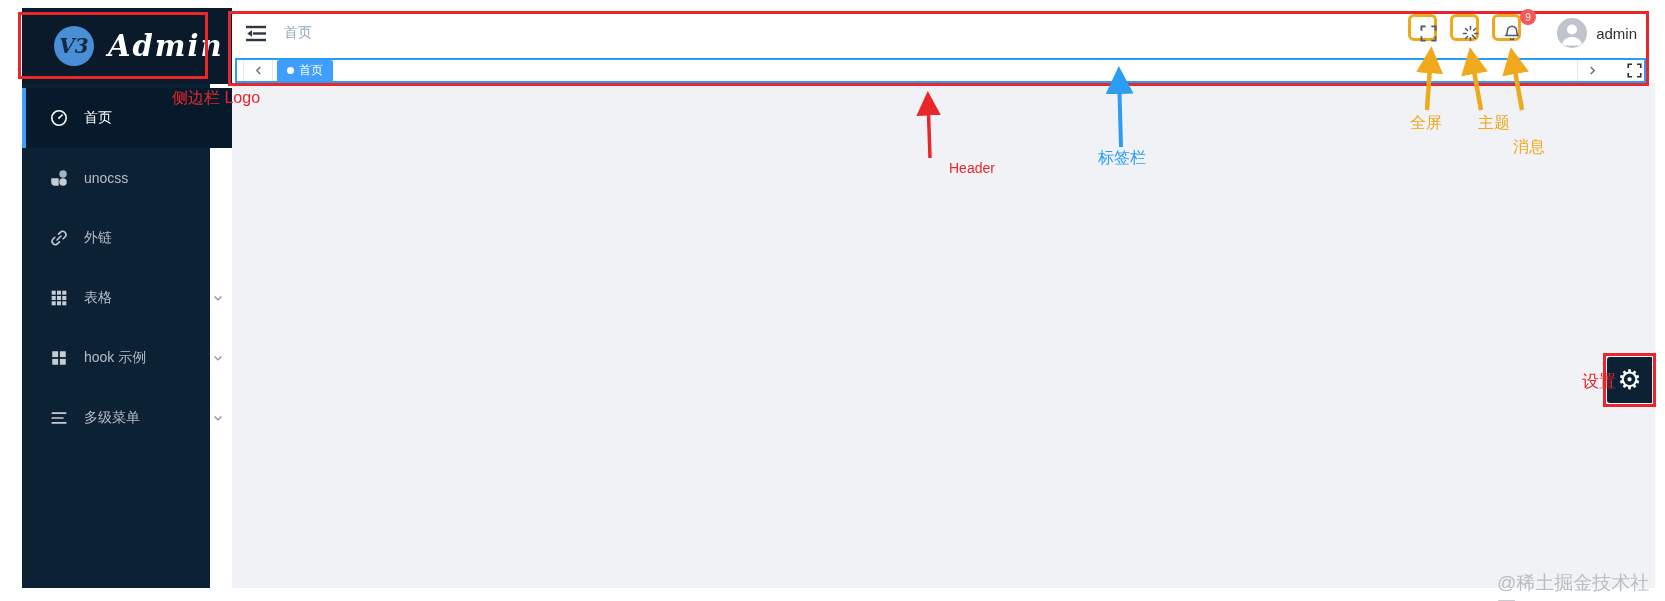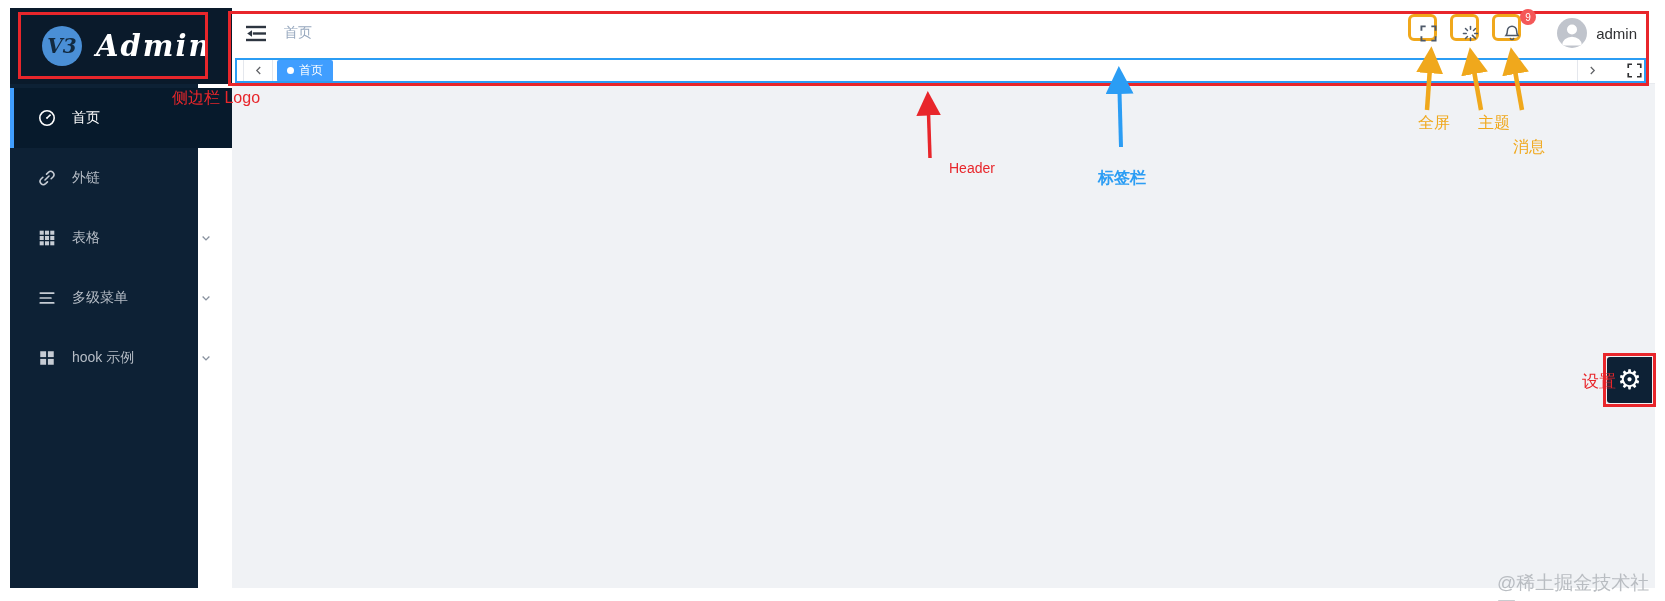--- a/index.html
+++ b/index.html
@@ -14,21 +14,21 @@
   }
   *{margin:0;padding:0;box-sizing:border-box;}
   html,body{background:#ffffff;}
   body{font-family:"Liberation Sans","DejaVu Sans",sans-serif;}
   .page{position:relative;width:1665px;height:601px;background:#fff;overflow:hidden;}
 
   
   .app{position:absolute;left:10px;top:8px;width:1645px;height:580px;background:#fff;}
 
   
-  .sidebar{position:absolute;left:0;top:0;width:188px;height:580px;background:var(--sidebar-bg);}
+  .sidebar{position:absolute;left:12px;top:0;width:188px;height:580px;background:var(--sidebar-bg);}
   .logo-block{position:absolute;left:0;top:0;width:222px;height:76px;background:var(--logo-bg);display:flex;align-items:center;}
   .logo-circle{width:40px;height:40px;border-radius:50%;background:#4a8fd6;margin-left:32px;display:flex;align-items:center;justify-content:center;
     color:#122a40;font-family:"DejaVu Serif",serif;font-style:italic;font-weight:bold;font-size:20px;}
   .logo-text{color:#fff;font-family:"DejaVu Serif",serif;font-style:italic;font-weight:bold;font-size:29px;margin-left:14px;letter-spacing:2px;}
 
   .menu{position:absolute;left:0;top:80px;width:222px;}
   .menu-item{position:relative;height:60px;display:flex;align-items:center;color:#b6bdc6;font-size:14px;cursor:pointer;}
   .menu-item .mi-icon{width:18px;height:18px;margin-left:28px;display:flex;align-items:center;justify-content:center;color:#c6ccd4;}
   .menu-item .mi-label{margin-left:16px;}
   .menu-item .mi-chev{position:absolute;right:20px;top:50%;transform:translateY(-50%);color:#8a93a0;display:flex;}
@@ -102,20 +102,30 @@
           <span class="mi-icon">
             <svg width="18" height="18" viewBox="0 0 16 16" fill="none" stroke="currentColor" stroke-width="1.4">
               <circle cx="8" cy="8" r="6.4"></circle>
                 <line x1="8" y1="8" x2="11.2" y2="5"></line>
                 <circle cx="8" cy="8" r="0.8" fill="currentColor" stroke="none"></circle>
             </svg>
           </span>
           <span class="mi-label">首页</span>
         </div>
 
+        <div class="menu-item">
+          <span class="mi-icon">
+            <svg width="18" height="18" viewBox="0 0 16 16" fill="currentColor">
+              <circle cx="11.6" cy="4.4" r="3.3" opacity="0.85"></circle>
+              <circle cx="11.6" cy="11.6" r="3.3"></circle>
+              <path d="M1.1 8.3 h6.6 v6.6 H4.4 A3.3 3.3 0 0 1 1.1 11.6 Z"></path>
+            </svg>
+          </span>
+          <span class="mi-label">unocss</span>
+        </div>
 
         <div class="menu-item">
           <span class="mi-icon">
             <svg width="18" height="18" viewBox="0 0 16 16" fill="none" stroke="currentColor" stroke-width="1.4" stroke-linecap="round">
               <path d="M6.2 9.8 L9.8 6.2"></path>
               <path d="M7.6 4.6 L9.2 3 a2.9 2.9 0 0 1 4.1 4.1 L11.7 8.7"></path>
               <path d="M8.4 11.4 L6.8 13 a2.9 2.9 0 0 1 -4.1-4.1 L4.3 7.3"></path>
             </svg>
           </span>
           <span class="mi-label">外链</span>
@@ -138,44 +148,44 @@
           <span class="mi-label">表格</span>
           <span class="mi-chev">
             <svg width="12" height="12" viewBox="0 0 16 16" fill="none" stroke="currentColor" stroke-width="1.8">
                 <polyline points="3.5,6 8,10.5 12.5,6"></polyline>
               </svg>
           </span>
         </div>
 
         <div class="menu-item">
           <span class="mi-icon">
-            <svg width="18" height="18" viewBox="0 0 16 16" fill="none" stroke="currentColor" stroke-width="1.5" stroke-linecap="round">
-              <line x1="2" y1="3.6" x2="14" y2="3.6"></line>
-              <line x1="2" y1="8" x2="11.5" y2="8"></line>
-              <line x1="2" y1="12.4" x2="14" y2="12.4"></line>
-            </svg>
-          </span>
-          <span class="mi-label">多级菜单</span>
-          <span class="mi-chev">
-            <svg width="12" height="12" viewBox="0 0 16 16" fill="none" stroke="currentColor" stroke-width="1.8">
-                <polyline points="3.5,6 8,10.5 12.5,6"></polyline>
-              </svg>
-          </span>
-        </div>
-
-        <div class="menu-item">
-          <span class="mi-icon">
             <svg width="18" height="18" viewBox="0 0 16 16" fill="currentColor">
               <rect x="2" y="2" width="5.2" height="5.2"></rect>
                 <rect x="8.8" y="2" width="5.2" height="5.2"></rect>
               <rect x="2" y="8.8" width="5.2" height="5.2"></rect>
                 <rect x="8.8" y="8.8" width="5.2" height="5.2"></rect>
             </svg>
           </span>
           <span class="mi-label">hook 示例</span>
+          <span class="mi-chev">
+            <svg width="12" height="12" viewBox="0 0 16 16" fill="none" stroke="currentColor" stroke-width="1.8">
+                <polyline points="3.5,6 8,10.5 12.5,6"></polyline>
+              </svg>
+          </span>
+        </div>
+
+        <div class="menu-item">
+          <span class="mi-icon">
+            <svg width="18" height="18" viewBox="0 0 16 16" fill="none" stroke="currentColor" stroke-width="1.5" stroke-linecap="round">
+              <line x1="2" y1="3.6" x2="14" y2="3.6"></line>
+              <line x1="2" y1="8" x2="11.5" y2="8"></line>
+              <line x1="2" y1="12.4" x2="14" y2="12.4"></line>
+            </svg>
+          </span>
+          <span class="mi-label">多级菜单</span>
           <span class="mi-chev">
             <svg width="12" height="12" viewBox="0 0 16 16" fill="none" stroke="currentColor" stroke-width="1.8">
                 <polyline points="3.5,6 8,10.5 12.5,6"></polyline>
               </svg>
           </span>
         </div>
 
 
       </div>
     </div>
@@ -285,22 +295,22 @@
   <div class="settings-btn">
     <span class="gear">⚙</span>
   </div>
 
   <div class="anno-box red" style="left:18px;  top:12px; width:190px;  height:67px;"></div>
   <div class="anno-box red" style="left:228px; top:11px; width:1421px; height:75px;"></div>
   <div class="anno-box blue" style="left:235px; top:58px; width:1411px; height:25px;"></div>
 
   <div class="anno-label red" style="left:126px;  top:88px;  font-size:16px;">侧边栏 Logo</div>
   <div class="anno-label red" style="left:903px;  top:160px; font-size:14px;">Header</div>
-  <div class="anno-label blue" style="left:1098px; top:168px; font-size:16px;font-weight:bold;">标签栏</div>
-  <div class="anno-label yellow" style="left:1410px; top:113px; font-size:16px;margin-left:8px;">全屏</div>
+  <div class="anno-label blue" style="left:1098px; top:148px; font-size:16px;">标签栏</div>
+  <div class="anno-label yellow" style="left:1410px; top:113px; font-size:16px;">全屏</div>
   <div class="anno-label yellow" style="left:1462px; top:113px; font-size:16px;margin-left:16px;">主题</div>
   <div class="anno-label yellow" style="left:1513px; top:113px; font-size:16px;margin-top:24px;">消息</div>
   <div class="anno-label red" style="left:1536px; top:370px; font-size:17px;">设置</div>
 
   <svg class="arrows" viewBox="0 0 1665 601">
     <defs>
       <marker id="head-red" markerWidth="7" markerHeight="7" refX="5" refY="3.5" orient="auto">
         <path d="M0,0 L7,3.5 L0,7 Z" fill="#e8262b"></path>
       </marker>
       <marker id="head-blue" markerWidth="7" markerHeight="7" refX="5" refY="3.5" orient="auto">

